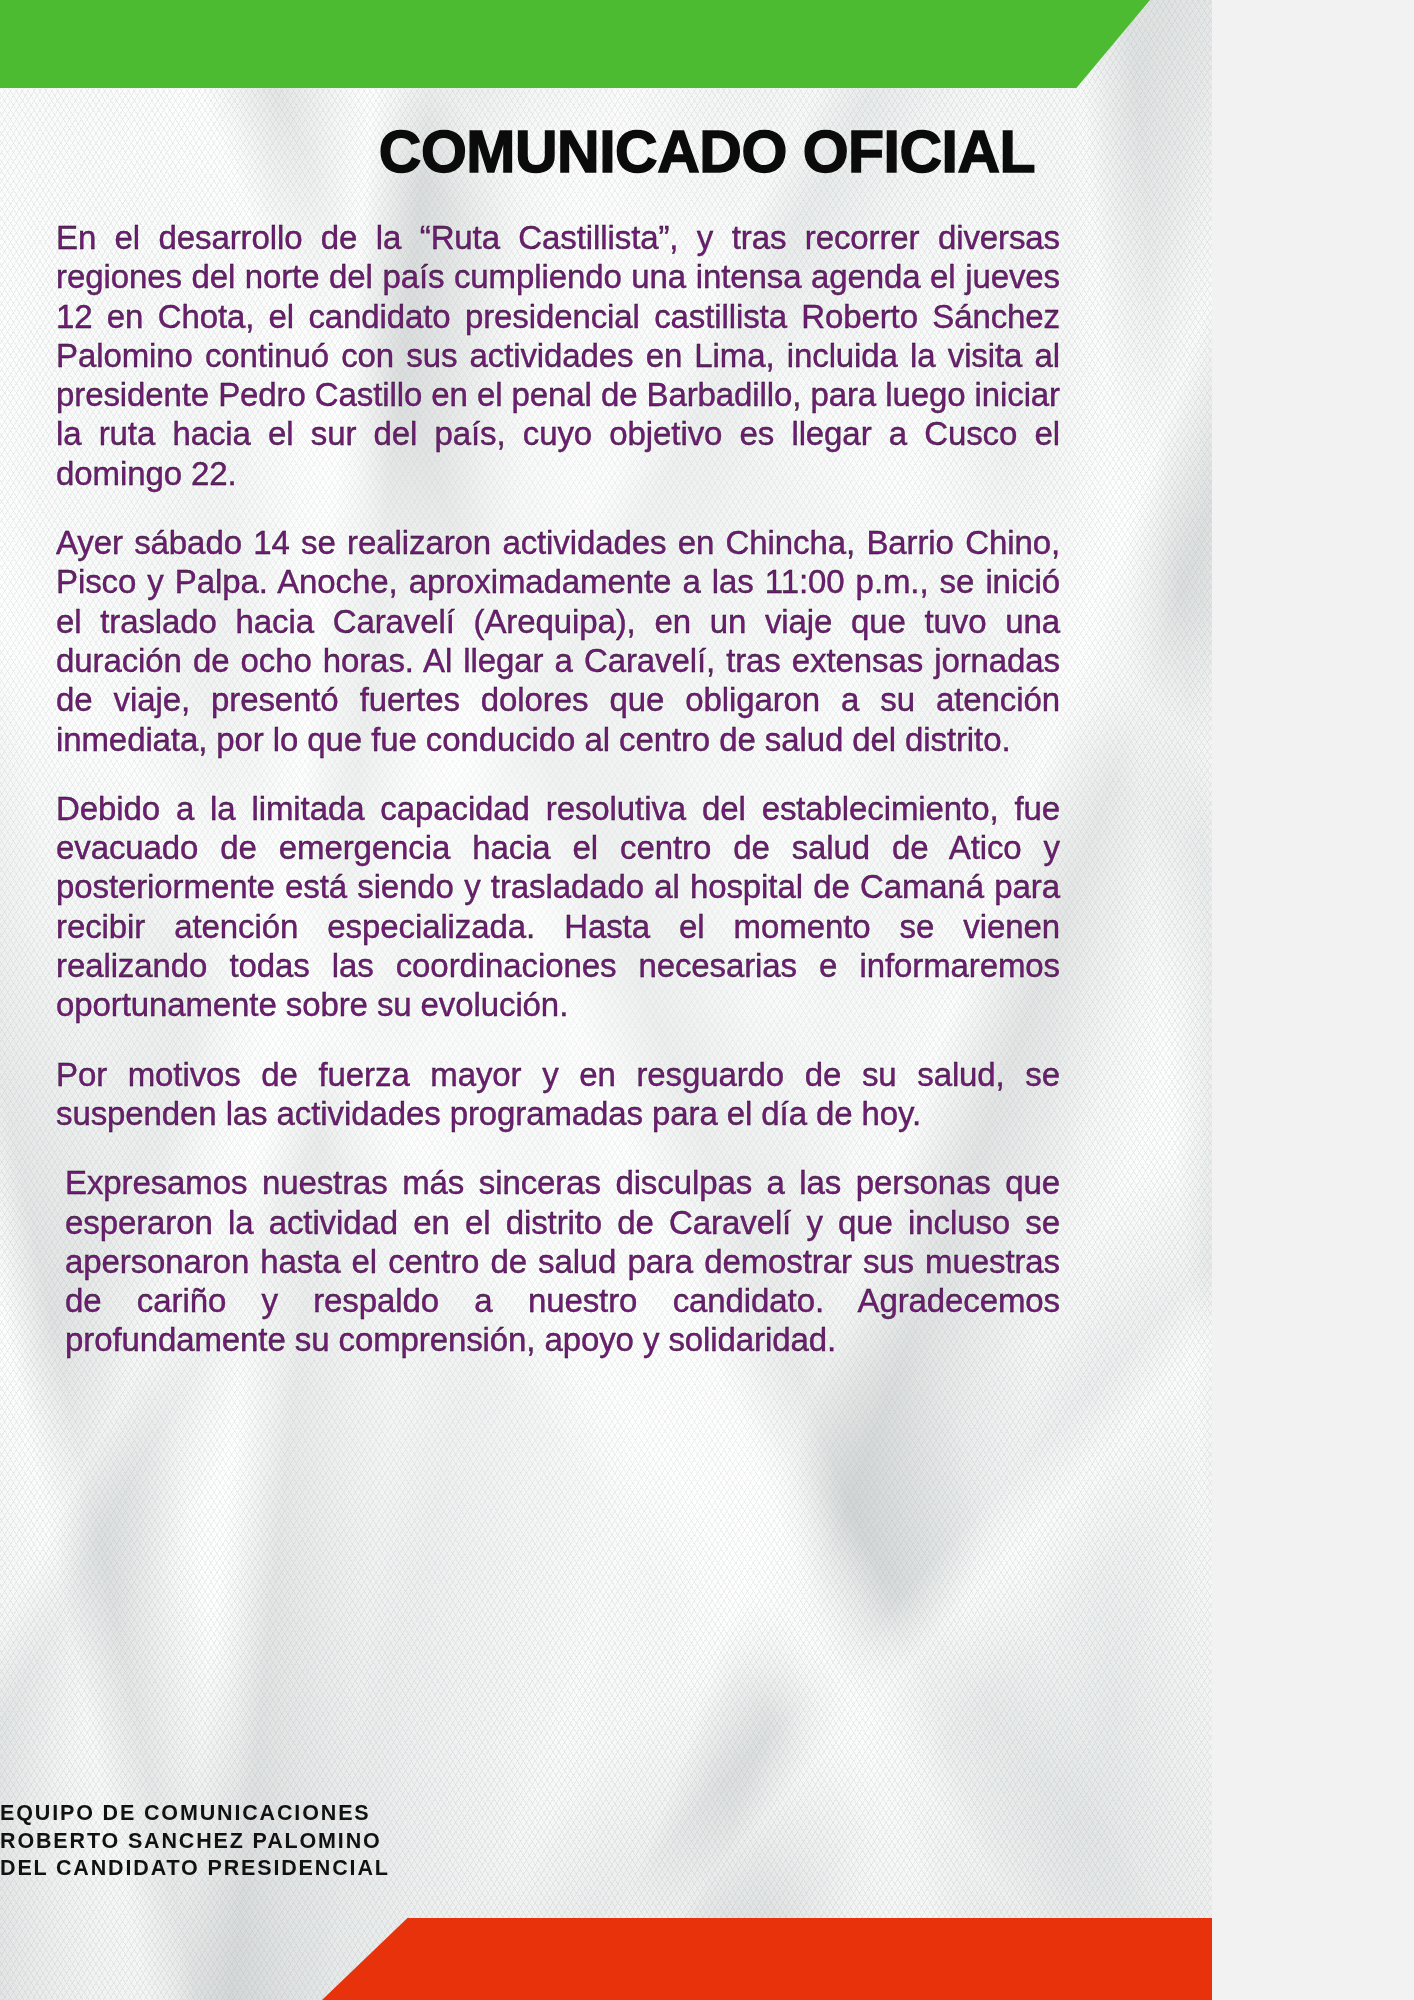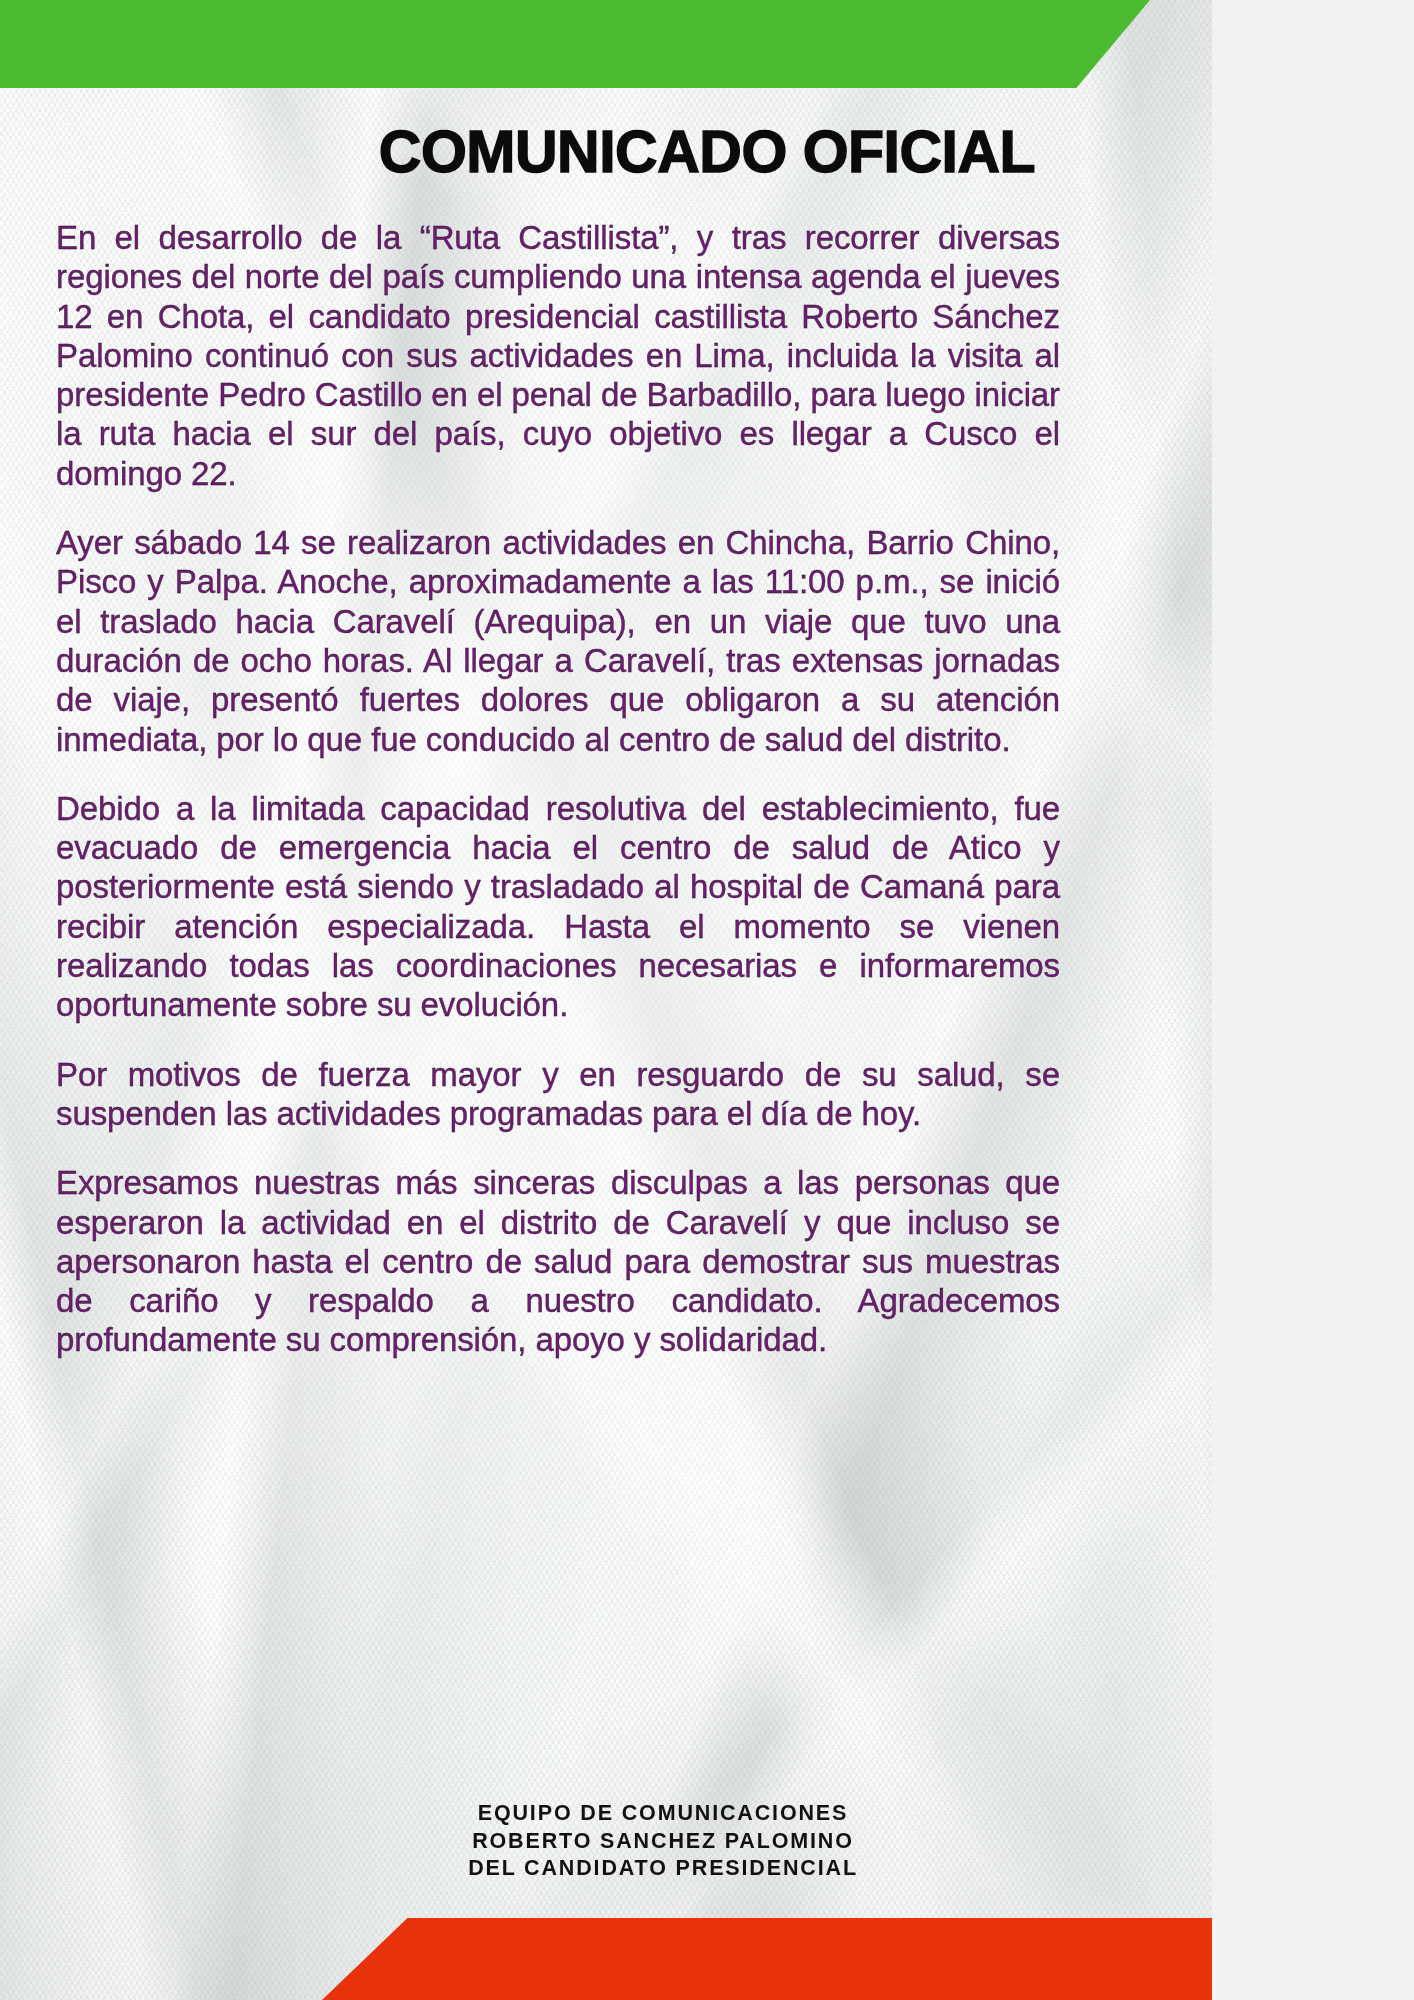--- a/index.html
+++ b/index.html
@@ -133,30 +133,30 @@
     font-family: "Liberation Sans", sans-serif;
     font-weight: 400;
     font-size: 33px;
     line-height: 39.3px;
     letter-spacing: -0.1px;
     color: #701a75;
     text-align: justify;
     text-justify: inter-word;
     -webkit-text-stroke: .35px #141414;
   }
-  .para:last-child { margin-bottom: 0; }
+  .para:last-child { margin-bottom: 0; margin-left: 9px; }
 
   .signature {
     position: absolute;
     left: 0;
     top: 1800px;
     width: 1414px;
     padding-right: 88px;
     box-sizing: border-box;
-    text-align: center;
+    text-align: left;
   }
   .signature .sig-line {
     display: block;
     font-family: "Liberation Sans", sans-serif;
     font-weight: 700;
     font-size: 21.5px;
     line-height: 27.5px;
     letter-spacing: 1.85px;
     color: #111111;
     white-space: nowrap;

